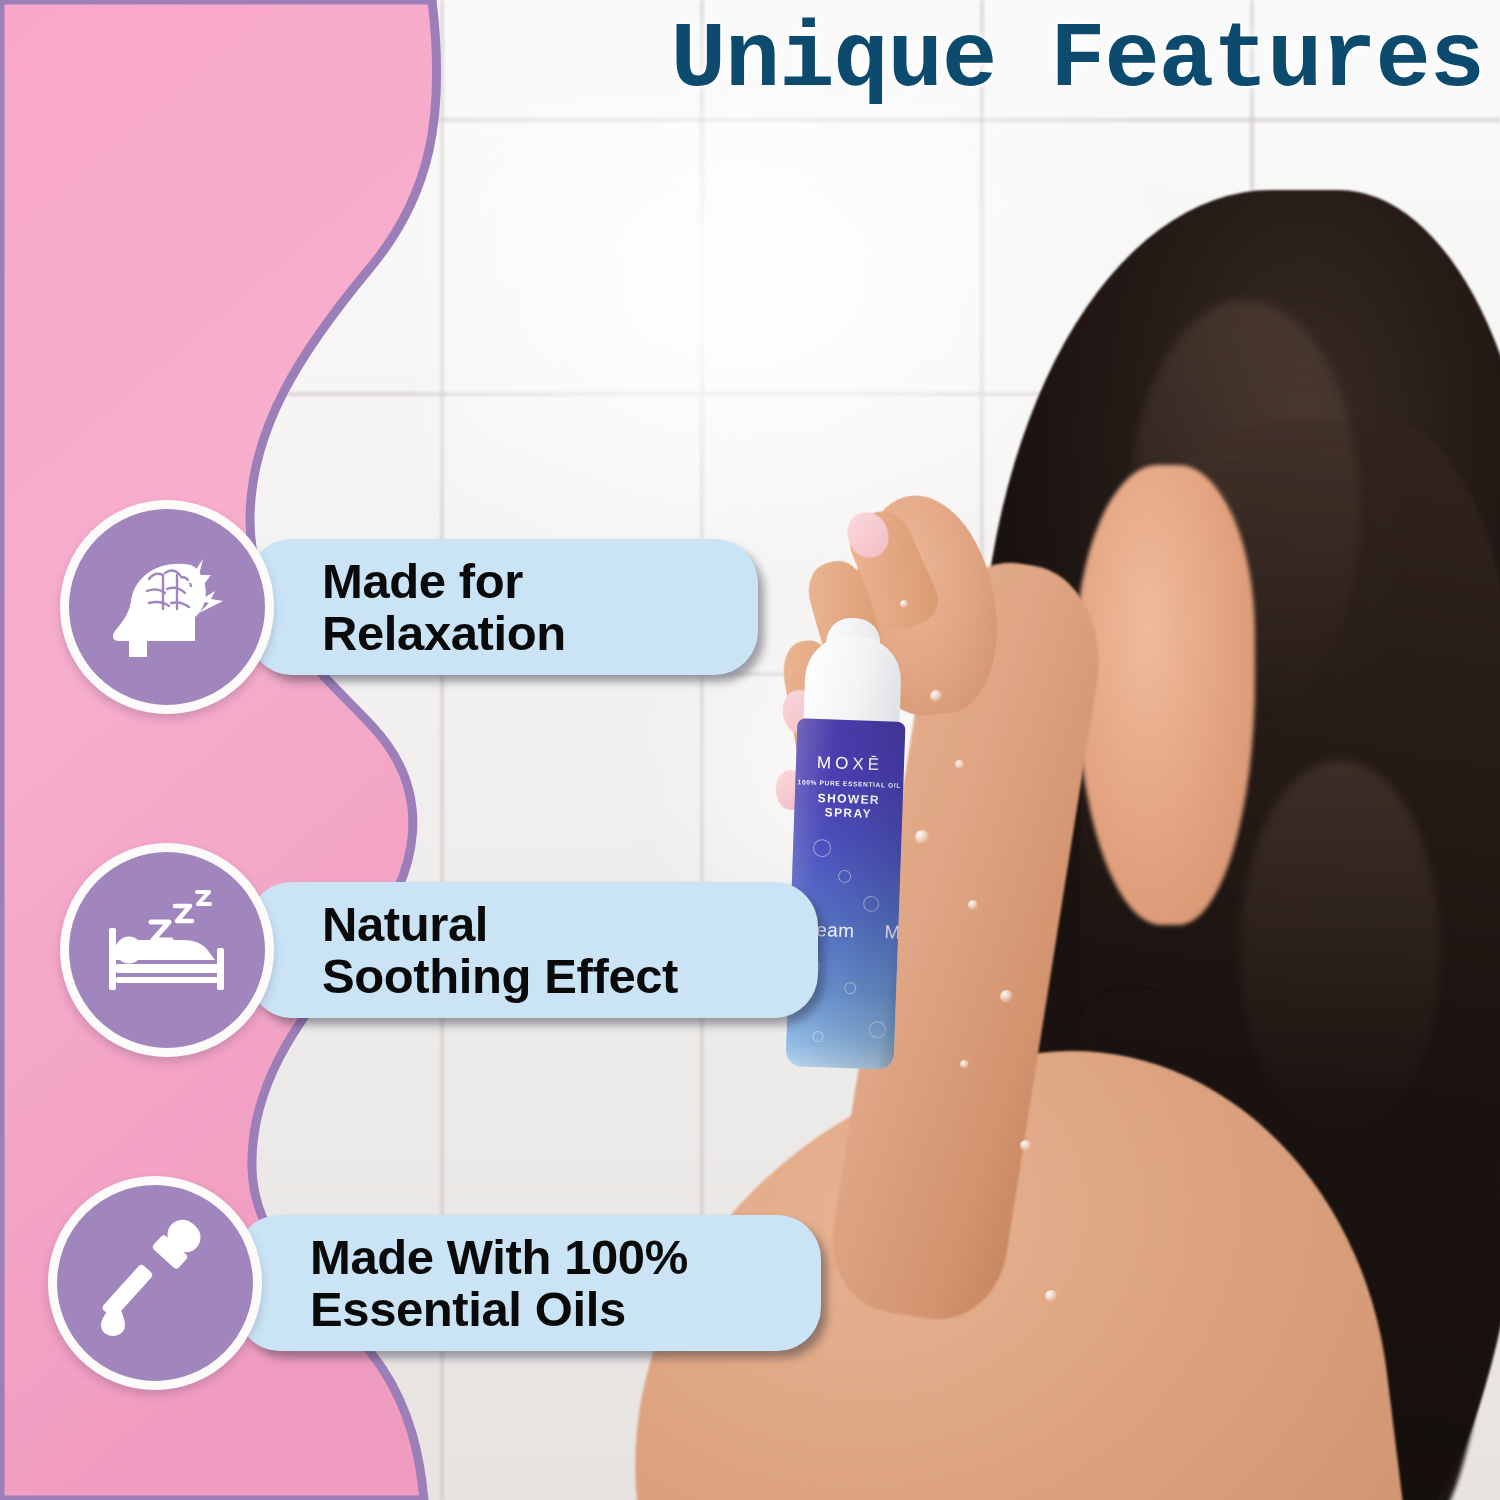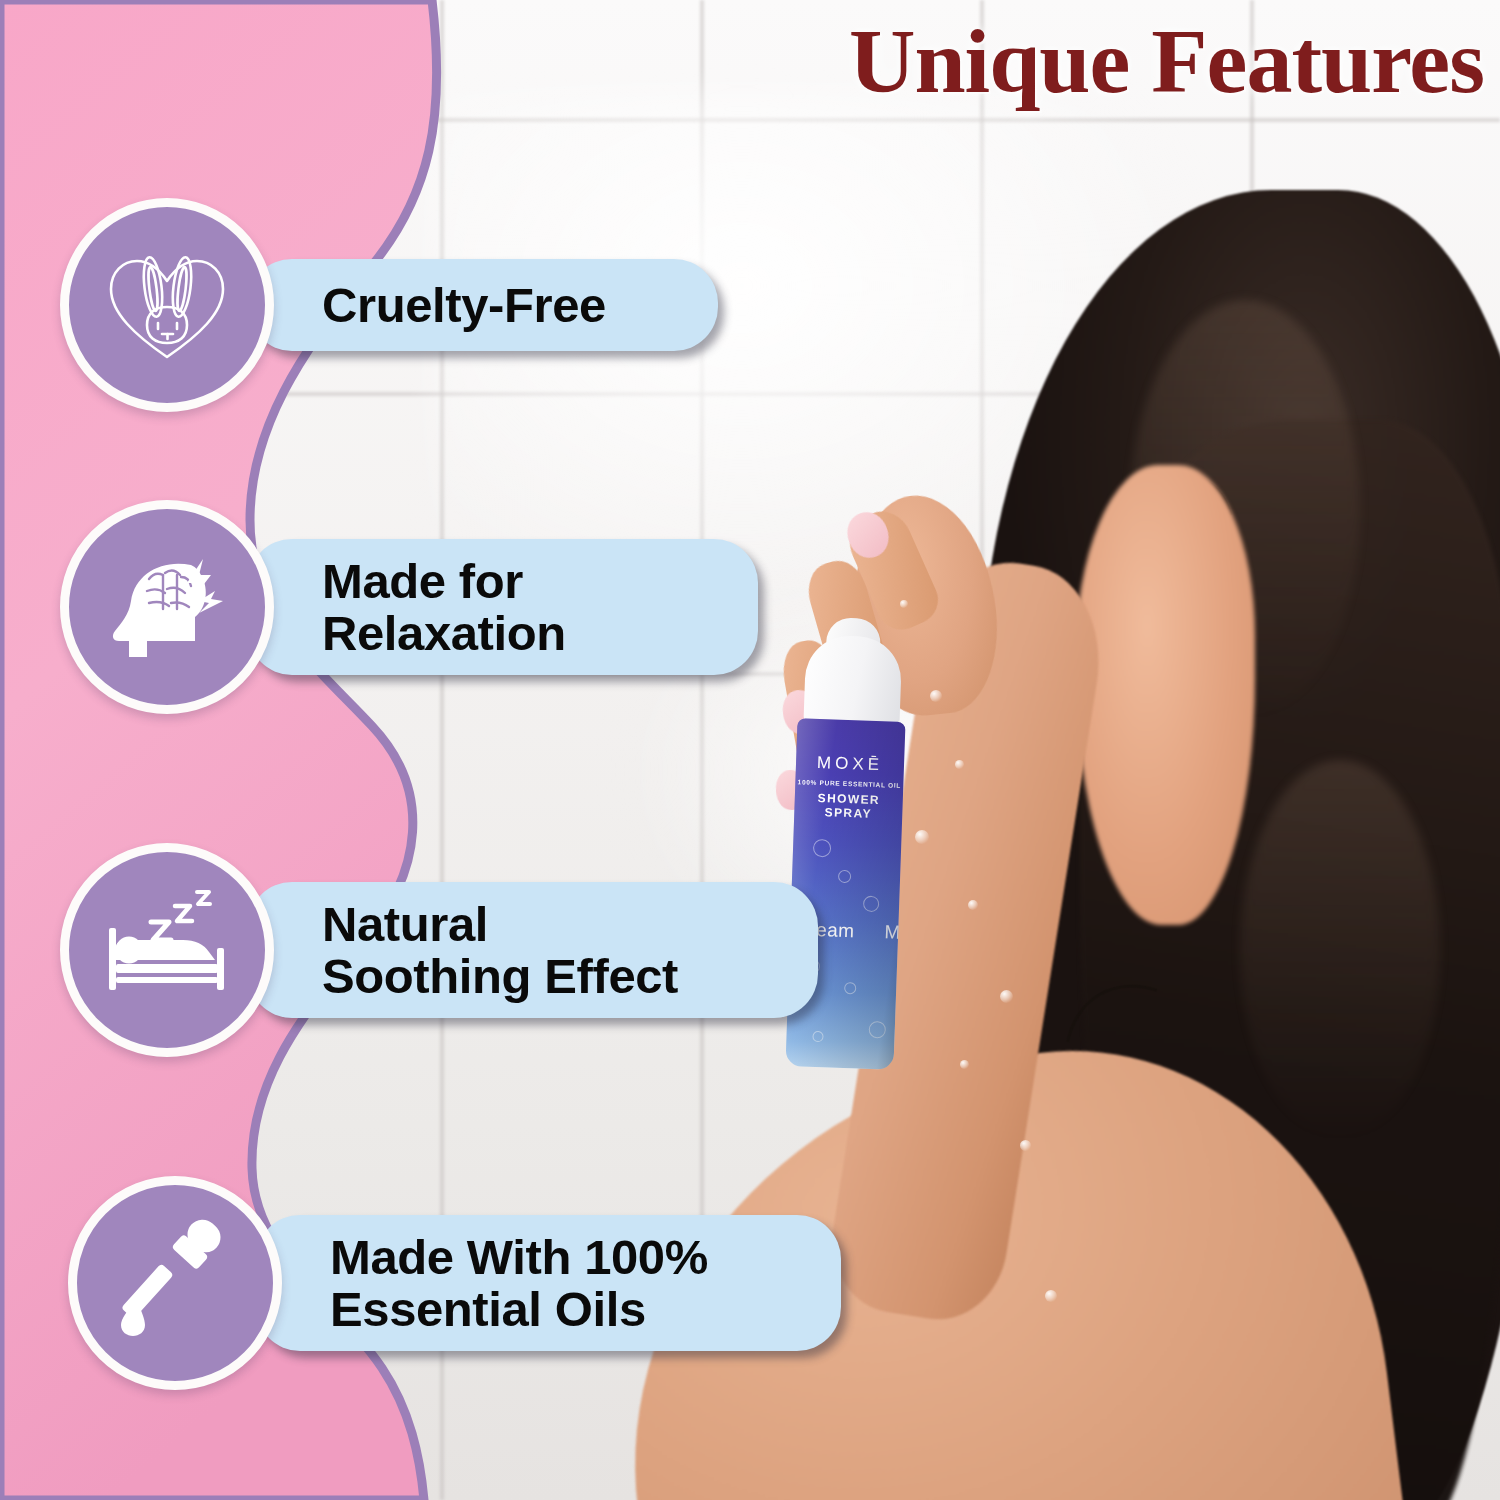--- a/index.html
+++ b/index.html
@@ -145,24 +145,24 @@
   }
   .bubble{position:absolute;border-radius:50%;border:1.5px solid rgba(255,255,255,.45);}
 
   
   .wave-wrap{position:absolute;left:0;top:0;width:640px;height:1500px;}
 
   
   .heading{
     position:absolute;right:16px;top:8px;
     font-size:92px;font-weight:700;letter-spacing:-1px;
-    color:#7f1d1d;white-space:nowrap;
+    color:#0c4a6e;white-space:nowrap;
     text-shadow:0 0 10px rgba(255,255,255,.9), 0 0 22px rgba(255,255,255,.75),
                 2px 2px 0 rgba(255,255,255,.55);
-    font-family:Liberation Serif, serif;
+    font-family:Liberation Mono, monospace;
     text-align:right;
   }
 
   
   .feature{position:absolute;display:flex;align-items:center;}
   .icon-circle{
     position:relative;z-index:3;flex:0 0 auto;
     width:196px;height:196px;border-radius:50%;
     background:#a086bd;border:9px solid #fdfbfa;
     box-shadow:0 5px 10px rgba(70,50,90,.22);
@@ -179,21 +179,21 @@
   .pill-text{
     color:#0a0a0a;font-weight:700;
     font-size:49px;line-height:1.07;letter-spacing:-.4px;
     white-space:pre-line;
     font-family:"Liberation Sans", sans-serif;
   }
 
   .f1{left:60px;top:198px;}
   .f2{left:60px;top:500px;}
   .f3{left:60px;top:843px;}
-  .f4{left:68px;top:1176px;}
+  .f4{left:48px;top:1176px;}
   .f1 .pill{width:470px;}
   .f2 .pill{width:510px;}
   .f3 .pill{width:570px;}
   .f4 .pill{width:585px;}
 </style>
 </head>
 <body>
 
 <div id="canvas">
 
@@ -280,41 +280,20 @@
                C 432,790 424,872 360,946
                C 292,1024 250,1090 252,1168
                C 254,1256 336,1300 382,1368
                C 410,1410 420,1456 424,1500
                L 0,1500 Z" fill="url(#pinkGrad)" stroke="#9C7FB8" stroke-width="9"></path>
     </svg>
   </div>
 
   <div class="heading">Unique Features</div>
 
-  <div class="feature f1">
-    <div class="icon-circle">
-      <svg width="132" height="132" viewBox="0 0 132 132" xmlns="http://www.w3.org/2000/svg">
-        <g fill="none" stroke="#ffffff" stroke-width="2.6" stroke-linejoin="round" stroke-linecap="round">
-          <path d="M66 118 C 34 96 10 74 10 50 C 10 33 22 22 36 22 C 48 22 58 30 66 42 C 74 30 84 22 96 22 C 110 22 122 33 122 50 C 122 74 98 96 66 118 Z"></path>
-          <ellipse cx="52" cy="48" rx="8.5" ry="30" transform="rotate(-7 52 48)"></ellipse>
-          <ellipse cx="52" cy="50" rx="3.6" ry="22" transform="rotate(-7 52 50)"></ellipse>
-          <ellipse cx="81" cy="48" rx="8.5" ry="30" transform="rotate(7 81 48)"></ellipse>
-          <ellipse cx="81" cy="50" rx="3.6" ry="22" transform="rotate(7 81 50)"></ellipse>
-          <path d="M46 86 C 46 74 54 68 66 68 C 78 68 86 74 86 86 C 86 98 78 104 66 104 C 54 104 46 98 46 86 Z"></path>
-          <path d="M57 84 v6"></path>
-          <path d="M76 84 v6"></path>
-          <path d="M61 95 h11"></path>
-          <path d="M66.5 95 v5"></path>
-        </g>
-      </svg>
-    </div>
-    <div class="pill">
-      <span class="pill-text">Cruelty-Free</span>
-    </div>
-  </div>
 
   <div class="feature f2">
     <div class="icon-circle">
       <svg width="136" height="136" viewBox="0 0 136 136" xmlns="http://www.w3.org/2000/svg">
         <g fill="#ffffff">
           <path d="M92 26 C 64 20 36 34 32 62 C 30 76 22 84 16 92 C 12 97 14 102 20 102 L 30 102 L 30 118 L 48 118 L 48 102 L 96 102 L 96 78 C 106 70 110 54 104 40 C 101 33 97 28 92 26 Z"></path>
         </g>
         <g fill="none" stroke="#a086bd" stroke-width="2.4" stroke-linecap="round">
           <path d="M50 40 q6 -8 14 -4"></path>
           <path d="M66 34 q8 -6 15 2"></path>

